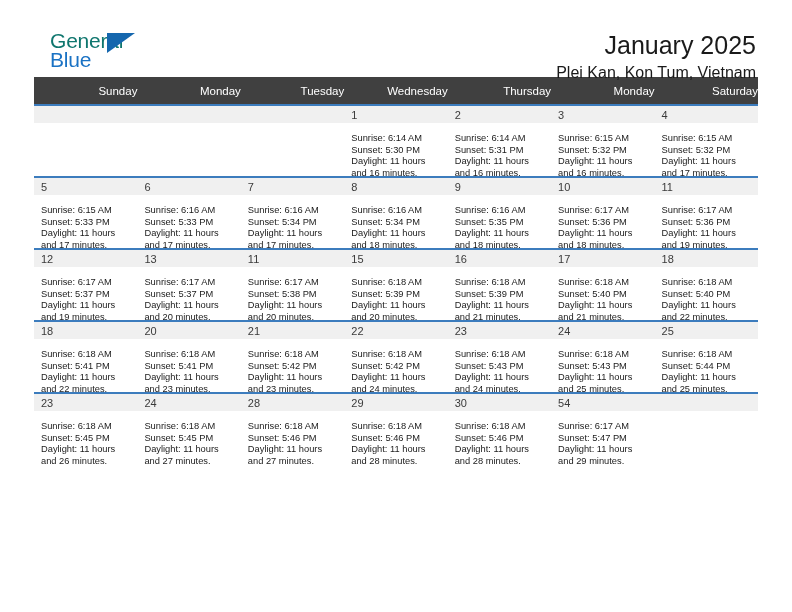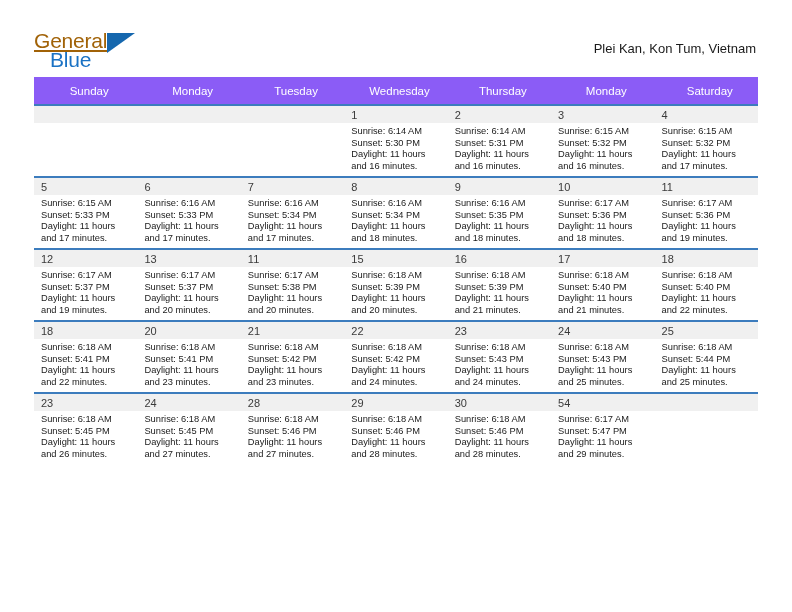--- a/index.html
+++ b/index.html
@@ -32,27 +32,26 @@
     box-sizing: border-box;
   }
   .brand {
     position: relative;
     width: 120px;
     height: 46px;
     flex: 0 0 auto;
   }
   .brand-general {
     position: absolute;
-    left: 0;
+    left: 16px;
     top: 0;
     font-size: 21px;
     letter-spacing: -0.2px;
-    color: #a16207;
+    color: #0f766e;
     line-height: 22px;
-    text-decoration: underline;
   }
   .brand-blue {
     position: absolute;
     left: 16px;
     top: 19px;
     font-size: 21px;
     letter-spacing: -0.2px;
     color: #1a72c4;
     line-height: 22px;
   }
@@ -70,40 +69,40 @@
     flex: 1 1 auto;
     padding-right: 2px;
   }
   .cal-title {
     font-size: 25px;
     color: #1a1a1a;
     line-height: 30px;
     white-space: nowrap;
   }
   .cal-subtitle {
-    font-size: 13px;
+    font-size: 16px;
     color: #1a1a1a;
     line-height: 17px;
-    margin-top: 10px;
+    margin-top: 4px;
     white-space: nowrap;
   }
 
   
   .calendar {
     margin-top: 9px;
     width: 724px;
     border-collapse: collapse;
     table-layout: fixed;
   }
   .calendar th {
-    background: #8b5cf6;
+    background: #404040;
     color: #ffffff;
     font-weight: normal;
     font-size: 11.5px;
-    text-align: center;
+    text-align: right;
     padding: 5px 0 5px 7px;
     height: 17px;
     border: none;
   }
   .calendar td {
     vertical-align: top;
     width: 103.4px;
     height: 72px;
     padding: 0;
     border: none;
@@ -128,37 +127,39 @@
     line-height: 16px;
   }
   .daynum-bar.empty {
     background: #f0f0f0;
   }
   .cell-body {
     padding: 3px 4px 0 7px;
     font-size: 9.3px;
     line-height: 11.6px;
     color: #1a1a1a;
+    margin-top: 7px;
   }
   .cell-body div {
     white-space: nowrap;
   }
 </style>
 </head>
 <body>
 
 <div class="page">
 
   <div class="header">
     <div class="brand">
       <span class="brand-general">General</span>
       <span class="brand-triangle"></span>
       <span class="brand-blue">Blue</span>
     </div>
     <div class="title-block">
+      <div class="cal-title">January 2025</div>
       <div class="cal-subtitle">Plei Kan, Kon Tum, Vietnam</div>
     </div>
   </div>
 
   <table class="calendar">
     <thead>
       <tr id="weekday-row">
           <th>Sunday</th>
           <th>Monday</th>
           <th>Tuesday</th>

